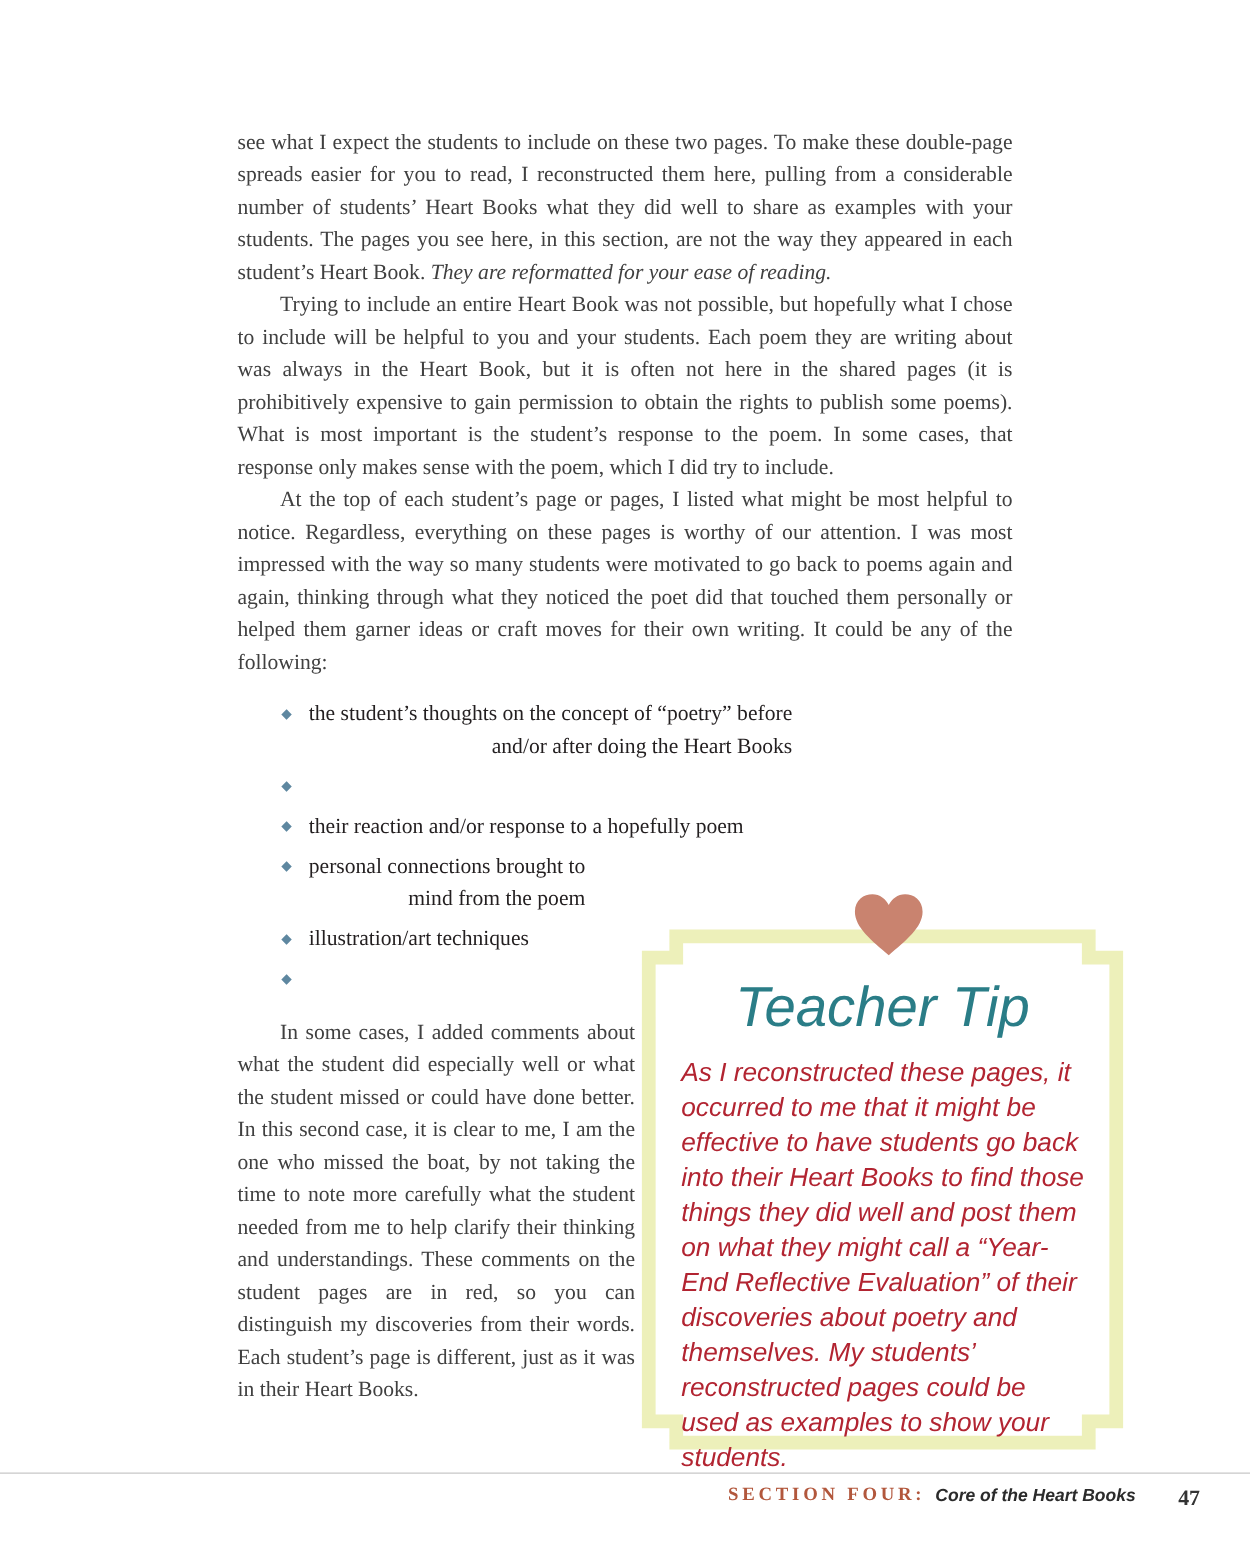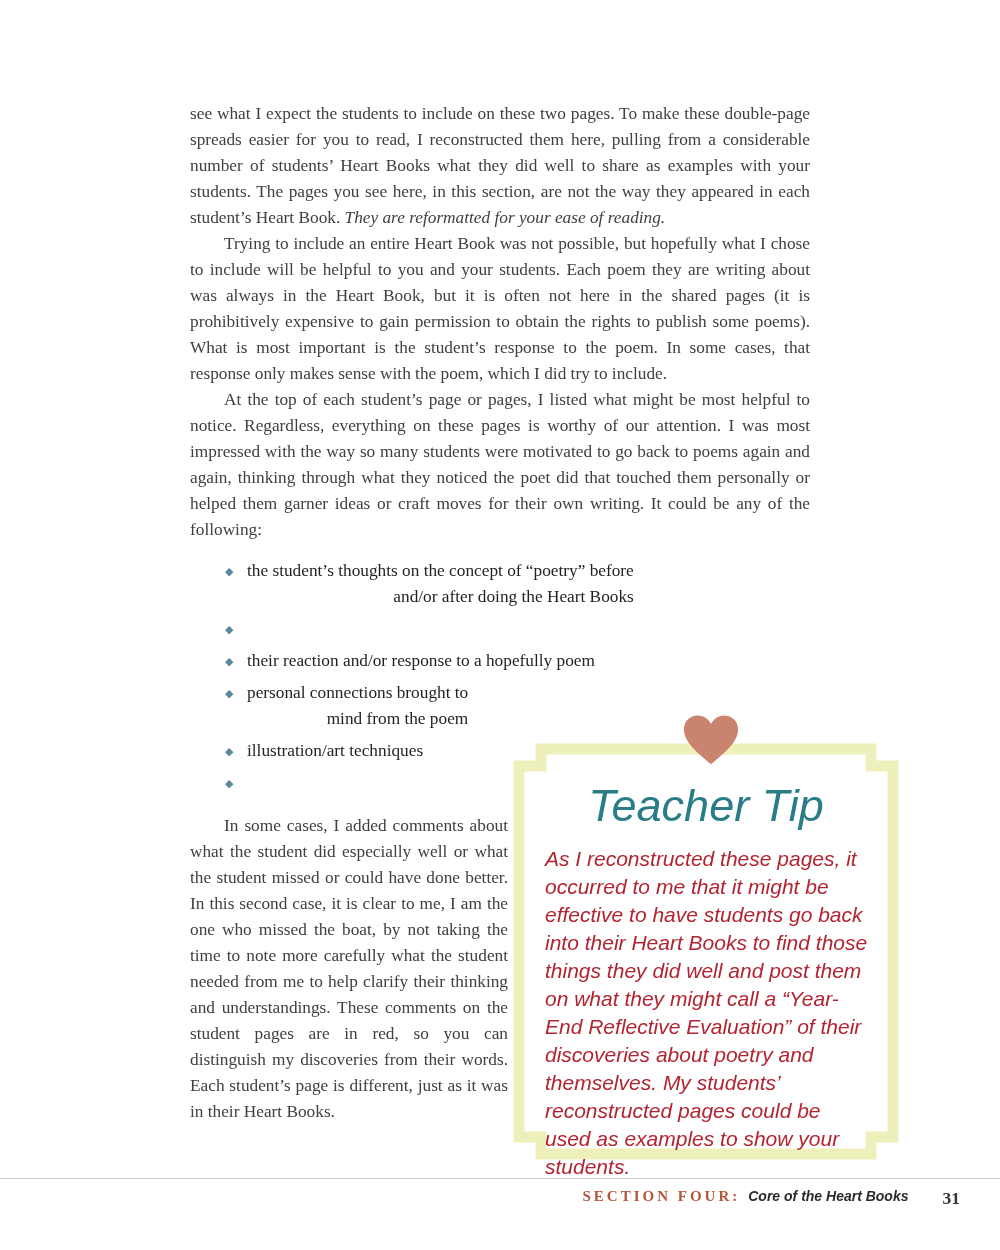--- a/index.html
+++ b/index.html
@@ -153,16 +153,16 @@
     <path d="M30 52C16 40 2 29 2 16 2 6 9.5 1.5 16.5 1.5 22.5 1.5 27.8 5.5 30 10.5 32.2 5.5 37.5 1.5 43.5 1.5 50.5 1.5 58 6 58 16 58 29 44 40 30 52Z" fill="#c9836f"></path>
   </svg>
 
   <div class="tip-title">Teacher Tip</div>
   <div class="tip-body">As I reconstructed these pages, it occurred to me that it might be effective to have students go back into their Heart Books to find those things they did well and post them on what they might call a “Year-End Reflective Evaluation” of their discoveries about poetry and themselves. My students’ reconstructed pages could be used as examples to show your students.</div>
 
   <div class="footer-rule"></div>
   <div class="footer">
     <span class="f-label">SECTION FOUR:</span>
     <span class="f-title">Core of the Heart Books</span>
-    <span class="f-page">31</span>
+    <span class="f-page">47</span>
   </div>
 
 </div>
 
 </body></html>

